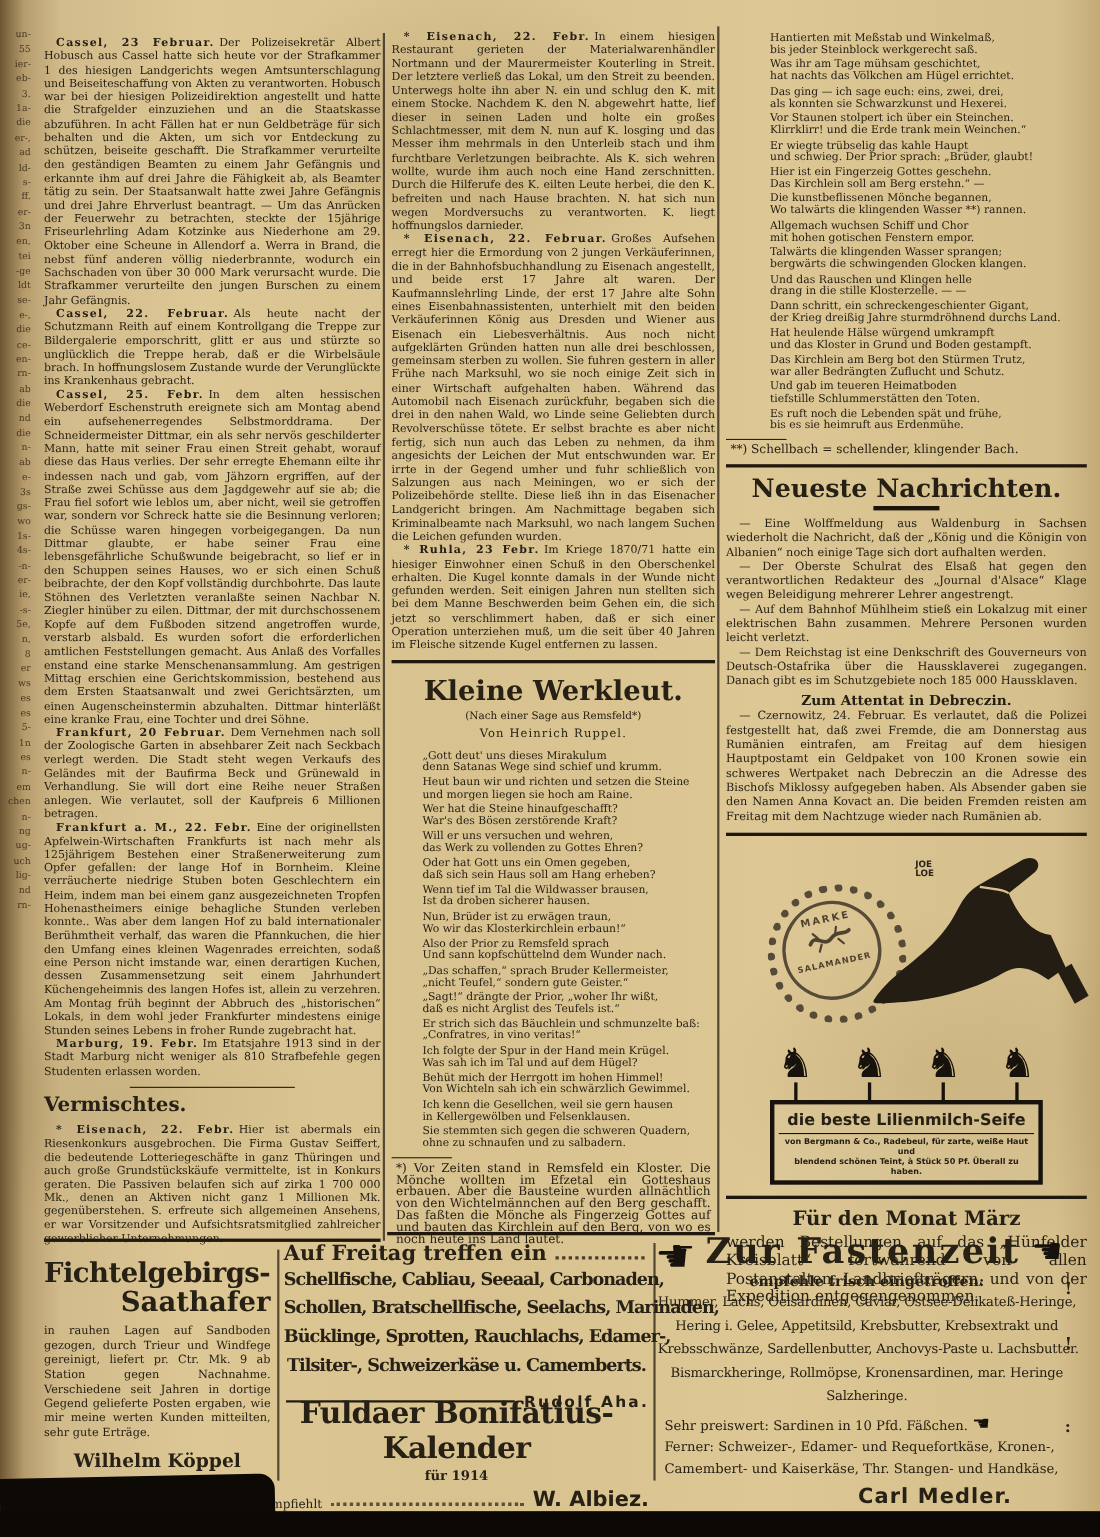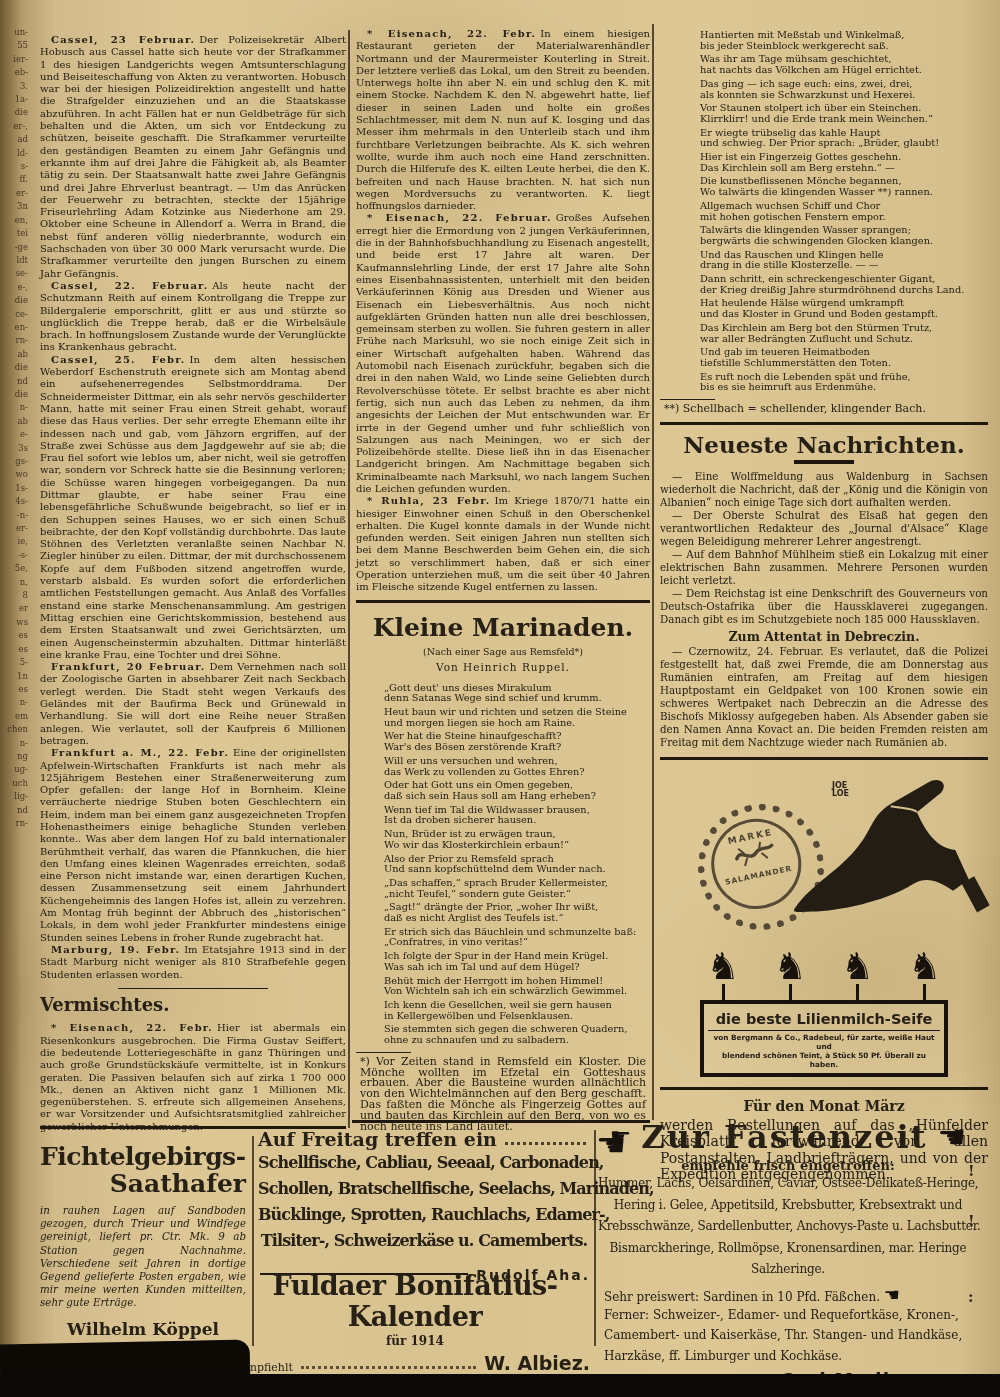--- a/index.html
+++ b/index.html
@@ -54,27 +54,27 @@
   #horses{display:flex;justify-content:space-between;width:235px;margin:0 auto;padding:0 6px;}
   .horse{text-align:center;}
   .horse .gl{font-family:"DejaVu Sans",sans-serif;font-size:37px;line-height:34px;color:#17120c;display:block;}
   .horse .stick{width:3px;height:16px;background:#17120c;margin:0 auto;}
   #sp-box{width:232px;margin:0 auto;border:4px solid #17120c;text-align:center;padding:5px 4px 4px;background:rgba(226,208,164,.25);}
   #sp-title{font-family:"DejaVu Sans",sans-serif;font-weight:bold;font-size:25px;letter-spacing:-1px;line-height:26px;}
   #sp-sub{font-family:"DejaVu Sans",sans-serif;font-weight:bold;font-size:14.5px;margin-top:2px;}
   .sp-small{font-family:"DejaVu Sans",sans-serif;font-weight:bold;font-size:7.3px;line-height:9px;}
   #sp-small-wrap{margin-top:3px;border-top:1px solid #17120c;padding-top:2px;}
   
-  #maerz-title{font-size:14px;font-weight:bold;text-align:center;margin:8px 0 3px;}
+  #maerz-title{font-size:18px;font-weight:bold;text-align:center;margin:8px 0 3px;}
   #maerz-text{font-size:14px;line-height:16.5px;text-align:justify;}
   
   #ad-saathafer{position:absolute;left:40px;top:1142px;width:206px;}
   .st-line1{font-size:25px;font-weight:bold;letter-spacing:-0.5px;}
   .st-line2{font-size:25px;font-weight:bold;text-align:right;margin-top:-2px;}
-  .st-body{font-size:10.3px;line-height:13.2px;text-align:justify;margin-top:6px;font-style:italic;}
+  .st-body{font-size:10.3px;line-height:13.2px;text-align:justify;margin-top:6px;}
   .st-name{font-size:17px;font-weight:bold;text-align:center;margin-top:9px;}
   .st-city{font-size:12px;text-align:center;margin-top:4px;}
   .st-city b{letter-spacing:.5px;}
   #ad-fisch{position:absolute;left:258px;top:1128px;width:332px;}
   #fisch-head-row{display:flex;align-items:flex-end;}
   #fisch-head{font-size:19px;font-weight:bold;white-space:nowrap;}
   #fisch-leader{flex:1;border-bottom:3px dotted rgba(40,30,16,.8);margin:0 4px 5px 8px;}
   .fisch-line{font-size:16px;font-weight:bold;letter-spacing:-0.9px;line-height:26px;text-align:center;white-space:nowrap;}
   #fisch-footer{display:flex;align-items:flex-end;margin-top:1px;}
   #fisch-half-rule{flex:1;height:2px;background:#20180d;margin:0 8px 8px 2px;}
@@ -220,21 +220,21 @@
   <div id="col2" class="col">
     <div>
 
         <p class="art"><span class="dl">* Eisenach, 22. Febr.</span><span>In einem hiesigen Restaurant gerieten der Materialwarenhändler Nortmann und der Maurermeister Kouterling in Streit. Der letztere verließ das Lokal, um den Streit zu beenden. Unterwegs holte ihn aber N. ein und schlug den K. mit einem Stocke. Nachdem K. den N. abgewehrt hatte, lief dieser in seinen Laden und holte ein großes Schlachtmesser, mit dem N. nun auf K. losging und das Messer ihm mehrmals in den Unterleib stach und ihm furchtbare Verletzungen beibrachte. Als K. sich wehren wollte, wurde ihm auch noch eine Hand zerschnitten. Durch die Hilferufe des K. eilten Leute herbei, die den K. befreiten und nach Hause brachten. N. hat sich nun wegen Mordversuchs zu verantworten. K. liegt hoffnungslos darnieder.</span></p>
 
         <p class="art"><span class="dl">* Eisenach, 22. Februar.</span><span>Großes Aufsehen erregt hier die Ermordung von 2 jungen Verkäuferinnen, die in der Bahnhofsbuchhandlung zu Eisenach angestellt, und beide erst 17 Jahre alt waren. Der Kaufmannslehrling Linde, der erst 17 Jahre alte Sohn eines Eisenbahnassistenten, unterhielt mit den beiden Verkäuferinnen König aus Dresden und Wiener aus Eisenach ein Liebesverhältnis. Aus noch nicht aufgeklärten Gründen hatten nun alle drei beschlossen, gemeinsam sterben zu wollen. Sie fuhren gestern in aller Frühe nach Marksuhl, wo sie noch einige Zeit sich in einer Wirtschaft aufgehalten haben. Während das Automobil nach Eisenach zurückfuhr, begaben sich die drei in den nahen Wald, wo Linde seine Geliebten durch Revolverschüsse tötete. Er selbst brachte es aber nicht fertig, sich nun auch das Leben zu nehmen, da ihm angesichts der Leichen der Mut entschwunden war. Er irrte in der Gegend umher und fuhr schließlich von Salzungen aus nach Meiningen, wo er sich der Polizeibehörde stellte. Diese ließ ihn in das Eisenacher Landgericht bringen. Am Nachmittage begaben sich Kriminalbeamte nach Marksuhl, wo nach langem Suchen die Leichen gefunden wurden.</span></p>
 
         <p class="art"><span class="dl">* Ruhla, 23 Febr.</span><span>Im Kriege 1870/71 hatte ein hiesiger Einwohner einen Schuß in den Oberschenkel erhalten. Die Kugel konnte damals in der Wunde nicht gefunden werden. Seit einigen Jahren nun stellten sich bei dem Manne Beschwerden beim Gehen ein, die sich jetzt so verschlimmert haben, daß er sich einer Operation unterziehen muß, um die seit über 40 Jahren im Fleische sitzende Kugel entfernen zu lassen.</span></p>
       </div>
     <div class="rule-in"></div>
-    <div class="poem-title">Kleine Marinaden.</div>
+    <div class="poem-title">Kleine Werkleut.</div>
     <div class="poem-sub">(Nach einer Sage aus Remsfeld*)</div>
     <div class="poem-by">Von Heinrich Ruppel.</div>
     <div>
 
     <p class="couplet">„Gott deut' uns dieses Mirakulum
 denn Satanas Wege sind schief und krumm.</p>
         <p class="couplet">Heut baun wir und richten und setzen die Steine
 und morgen liegen sie hoch am Raine.</p>
         <p class="couplet">Wer hat die Steine hinaufgeschafft?
 War's des Bösen zerstörende Kraft?</p>
@@ -422,21 +422,20 @@
         <div class="fz-line">Hering i. Gelee, Appetitsild, Krebsbutter, Krebsextrakt und</div>
         <div class="fz-line">Krebsschwänze, Sardellenbutter, Anchovys-Paste u. Lachsbutter.</div>
         <div class="fz-line">Bismarckheringe, Rollmöpse, Kronensardinen, mar. Heringe</div>
         <div class="fz-line">Salzheringe.</div>
       </div>
     <div id="fz-price"><span>Sehr preiswert: Sardinen in 10 Pfd. Fäßchen.</span> <span class="hand">☚</span></div>
     <div>
 
     <div class="fz-more">Ferner: Schweizer-, Edamer- und Requefortkäse, Kronen-,</div>
         <div class="fz-more">Camembert- und Kaiserkäse, Thr. Stangen- und Handkäse,</div>
-        <div class="fz-more">Harzkäse, ff. Limburger und Kochkäse.</div>
       </div>
     <div id="fz-sig">Carl Medler.</div>
   </div>
 
   <span class="bang" style="left:968px;top:1162px;">!</span>
   <span class="bang" style="left:968px;top:1212px;">!</span>
   <span class="bang" style="left:968px;top:1288px;">:</span>
 
 </div>
 

